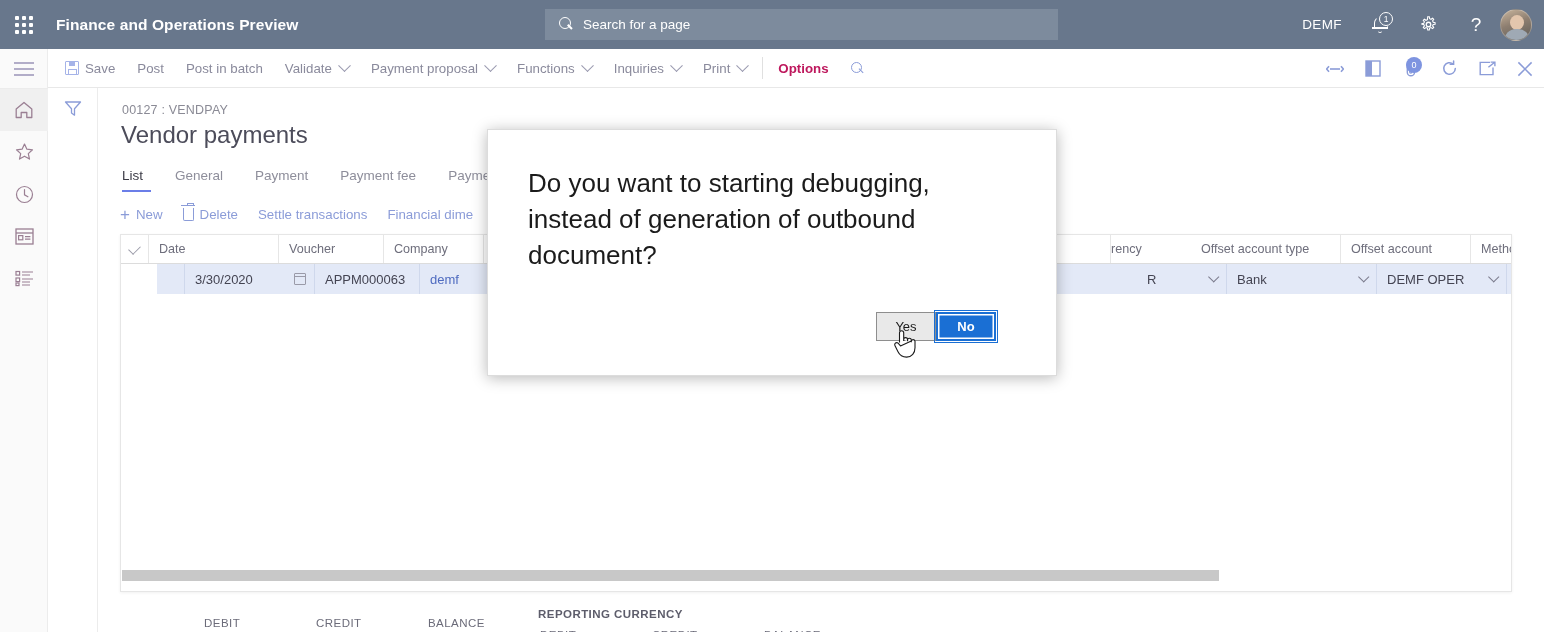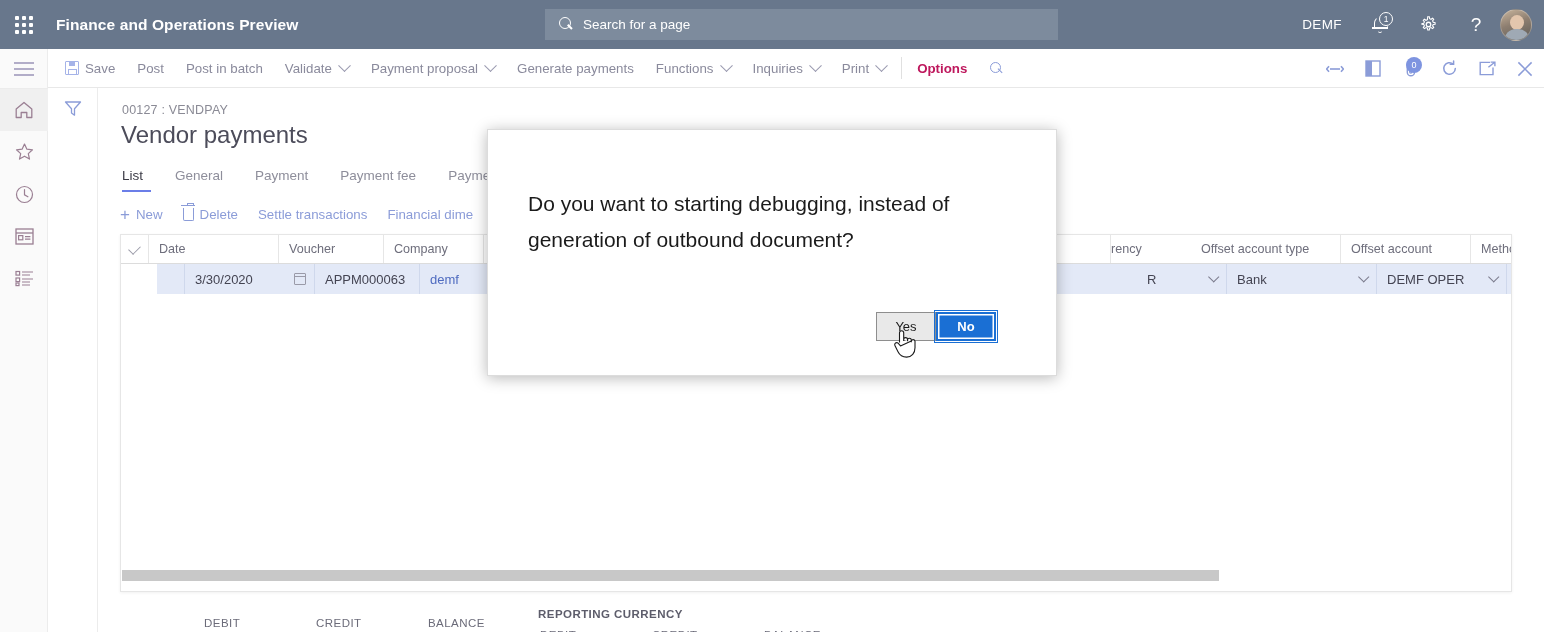--- a/index.html
+++ b/index.html
@@ -292,22 +292,22 @@
   .modal-backdrop {
     position: absolute; inset: 0; background: transparent;
   }
   .modal {
     position: absolute; left: 487px; top: 129px; width: 570px; height: 247px;
     background: #ffffff;
     box-shadow: 0 2px 14px rgba(0,0,0,0.28);
     border: 1px solid #dcdcdc;
   }
   .modal-text {
-    position: absolute; left: 40px; top: 56px; width: 440px;
-    font-size: 21px; line-height: 36px; color: #1b1b1b;
+    position: absolute; left: 40px; top: 35px; width: 440px;
+    font-size: 26px; line-height: 36px; color: #1b1b1b;
   }
   .modal-btns {
     position: absolute; right: 60px; bottom: 34px; display: flex; gap: 0; align-items: center;
   }
   .btn {
     font-size: 13px; cursor: pointer; display:flex; align-items:center; justify-content:center;
   }
   .btn-yes {
     width: 60px; height: 29px; background: #e9e9e9;
     border: 1px solid #8e8e8e; color: #1b1b1b;
@@ -428,23 +428,20 @@
   <div class="cmd">
     <span>Post in batch</span>
   </div>
   <div class="cmd">
     <span>Validate</span>
     <span class="chev"></span>
   </div>
   <div class="cmd">
     <span>Payment proposal</span>
     <span class="chev"></span>
-  </div>
-  <div class="cmd">
-    <span>Generate payments</span>
   </div>
   <div class="cmd">
     <span>Functions</span>
     <span class="chev"></span>
   </div>
   <div class="cmd">
     <span>Inquiries</span>
     <span class="chev"></span>
   </div>
   <div class="cmd">

